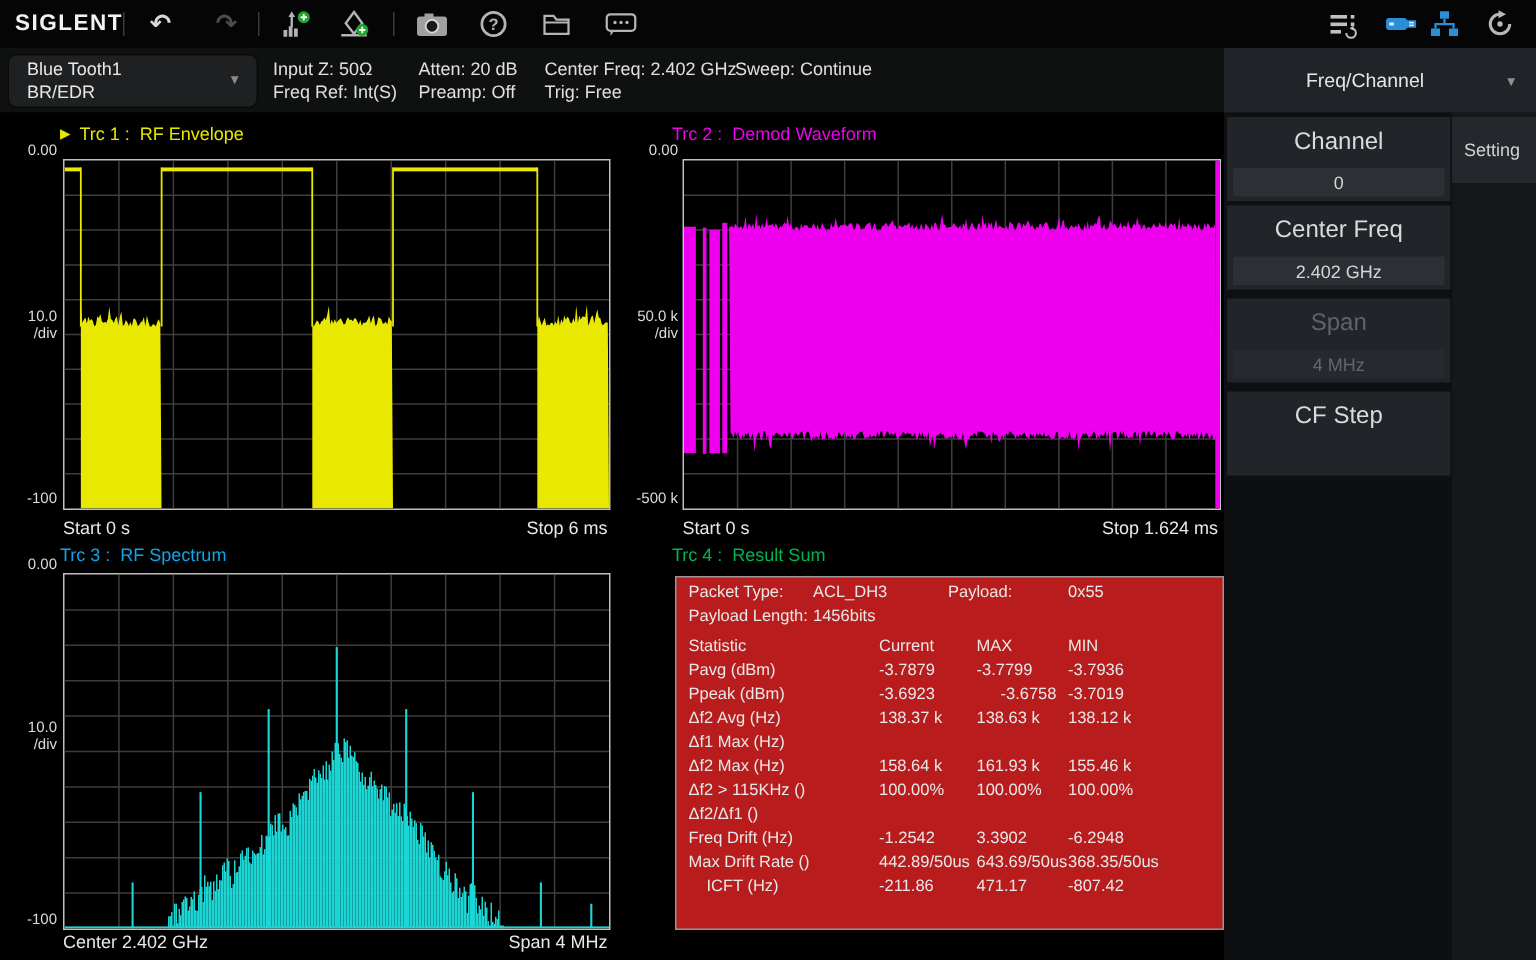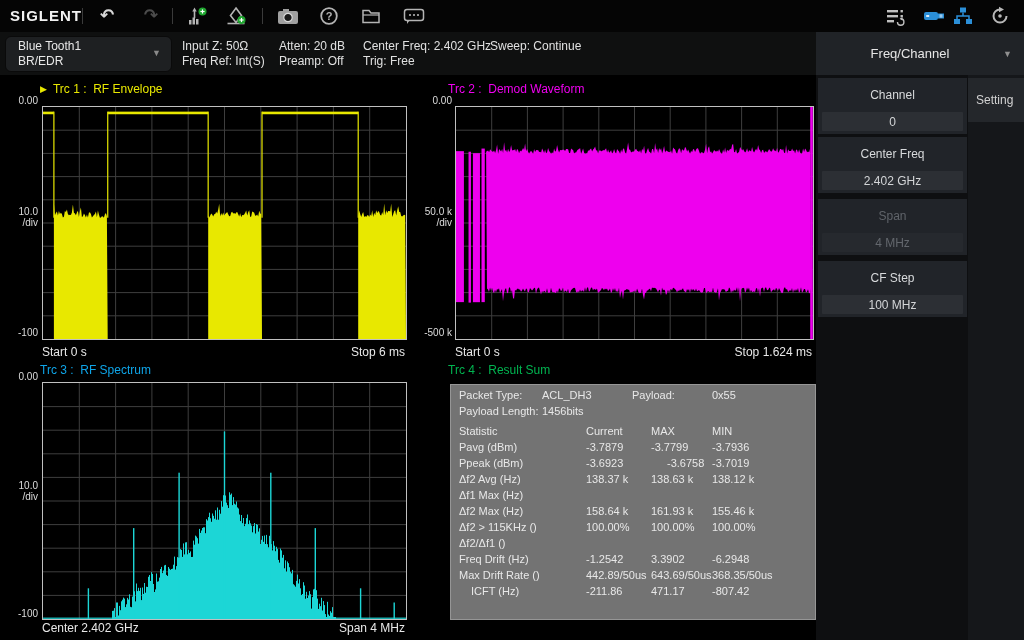--- a/index.html
+++ b/index.html
@@ -20,33 +20,33 @@
   .hgroup{position:absolute;top:7px;font-size:12px;line-height:15px;color:#e0e0e0;white-space:pre;}
   
   #main{position:absolute;left:0;top:75px;width:816px;height:565px;background:#000;}
   .ttl{position:absolute;font-size:12px;height:14px;display:flex;align-items:center;gap:6px;white-space:pre;}
   .plot{position:absolute;background:#000;border:1px solid #c0c0c0;}
   .plot svg{display:block;width:100%;height:100%;}
   .ylab{position:absolute;font-size:10px;color:#dcdcdc;text-align:right;white-space:nowrap;}
   .xlab{position:absolute;font-size:12px;color:#e8e8e8;white-space:nowrap;}
   .xlab.r{text-align:right;}
   
-  #t4{position:absolute;left:450px;top:309px;width:364px;height:234px;border:1px solid #969696;background:#737373;}
+  #t4{position:absolute;left:450px;top:309px;width:364px;height:234px;border:1px solid #969696;background:#b91c1c;}
   .t4row{position:relative;height:16px;}
   .t4row span{position:absolute;top:0;font-size:11px;color:#e8e8e8;white-space:nowrap;}
   .mt4{margin-top:4px;}
   
   #sidebar{position:absolute;left:816px;top:32px;width:208px;height:608px;background:#0e0f11;}
   #sb-strip{position:absolute;left:152px;top:43px;width:56px;height:565px;background:#15171a;}
   #sb-head{position:absolute;left:0;top:0;width:208px;height:43px;background:#202327;}
   #sb-head .t{position:absolute;left:0;top:0;width:188px;height:43px;display:flex;align-items:center;justify-content:center;font-size:13px;color:#e6e6e6;}
   #sb-head .caret{position:absolute;right:12px;top:17px;font-size:9px;color:#909090;}
   #sb-tab{position:absolute;left:152px;top:46px;width:56px;height:44px;background:#24272b;display:flex;align-items:center;font-size:12px;color:#d2d2d2;padding-left:8px;box-sizing:border-box;}
   .sbg{position:absolute;left:2px;width:149px;background:#212429;}
-  .sbg .lab{position:absolute;left:0;top:0;width:100%;height:34px;display:flex;align-items:center;justify-content:center;font-size:12px;color:#d8dadc;}
+  .sbg .lab{position:absolute;left:0;top:0;width:100%;height:34px;display:flex;align-items:center;justify-content:center;font-size:16px;color:#d8dadc;}
   .sbg .val{position:absolute;left:4px;top:34px;width:141px;height:19px;background:#2c2f34;display:flex;align-items:center;justify-content:center;font-size:12px;color:#d3d5d7;border-radius:1px;}
   .sbg.dis .lab{color:#60646a;}
   .sbg.dis .val{color:#63676d;background:#26292e;}
 </style>
 </head>
 <body>
 
 <div id="app">
 
   <div id="toolbar">
@@ -601,18 +601,17 @@
         <div class="sbg" style="top: 105px; height: 56px;">
           <div class="lab">Center Freq</div>
           <div class="val">2.402 GHz</div>
         </div>
         <div class="sbg dis" style="top: 167px; height: 56px;">
           <div class="lab">Span</div>
           <div class="val">4 MHz</div>
         </div>
         <div class="sbg" style="top: 229px; height: 56px;">
           <div class="lab">CF Step</div>
-          <div class="val">100 MHz</div>
         </div>
       </div>
   </div>
 
 </div>
 
 </body></html>

